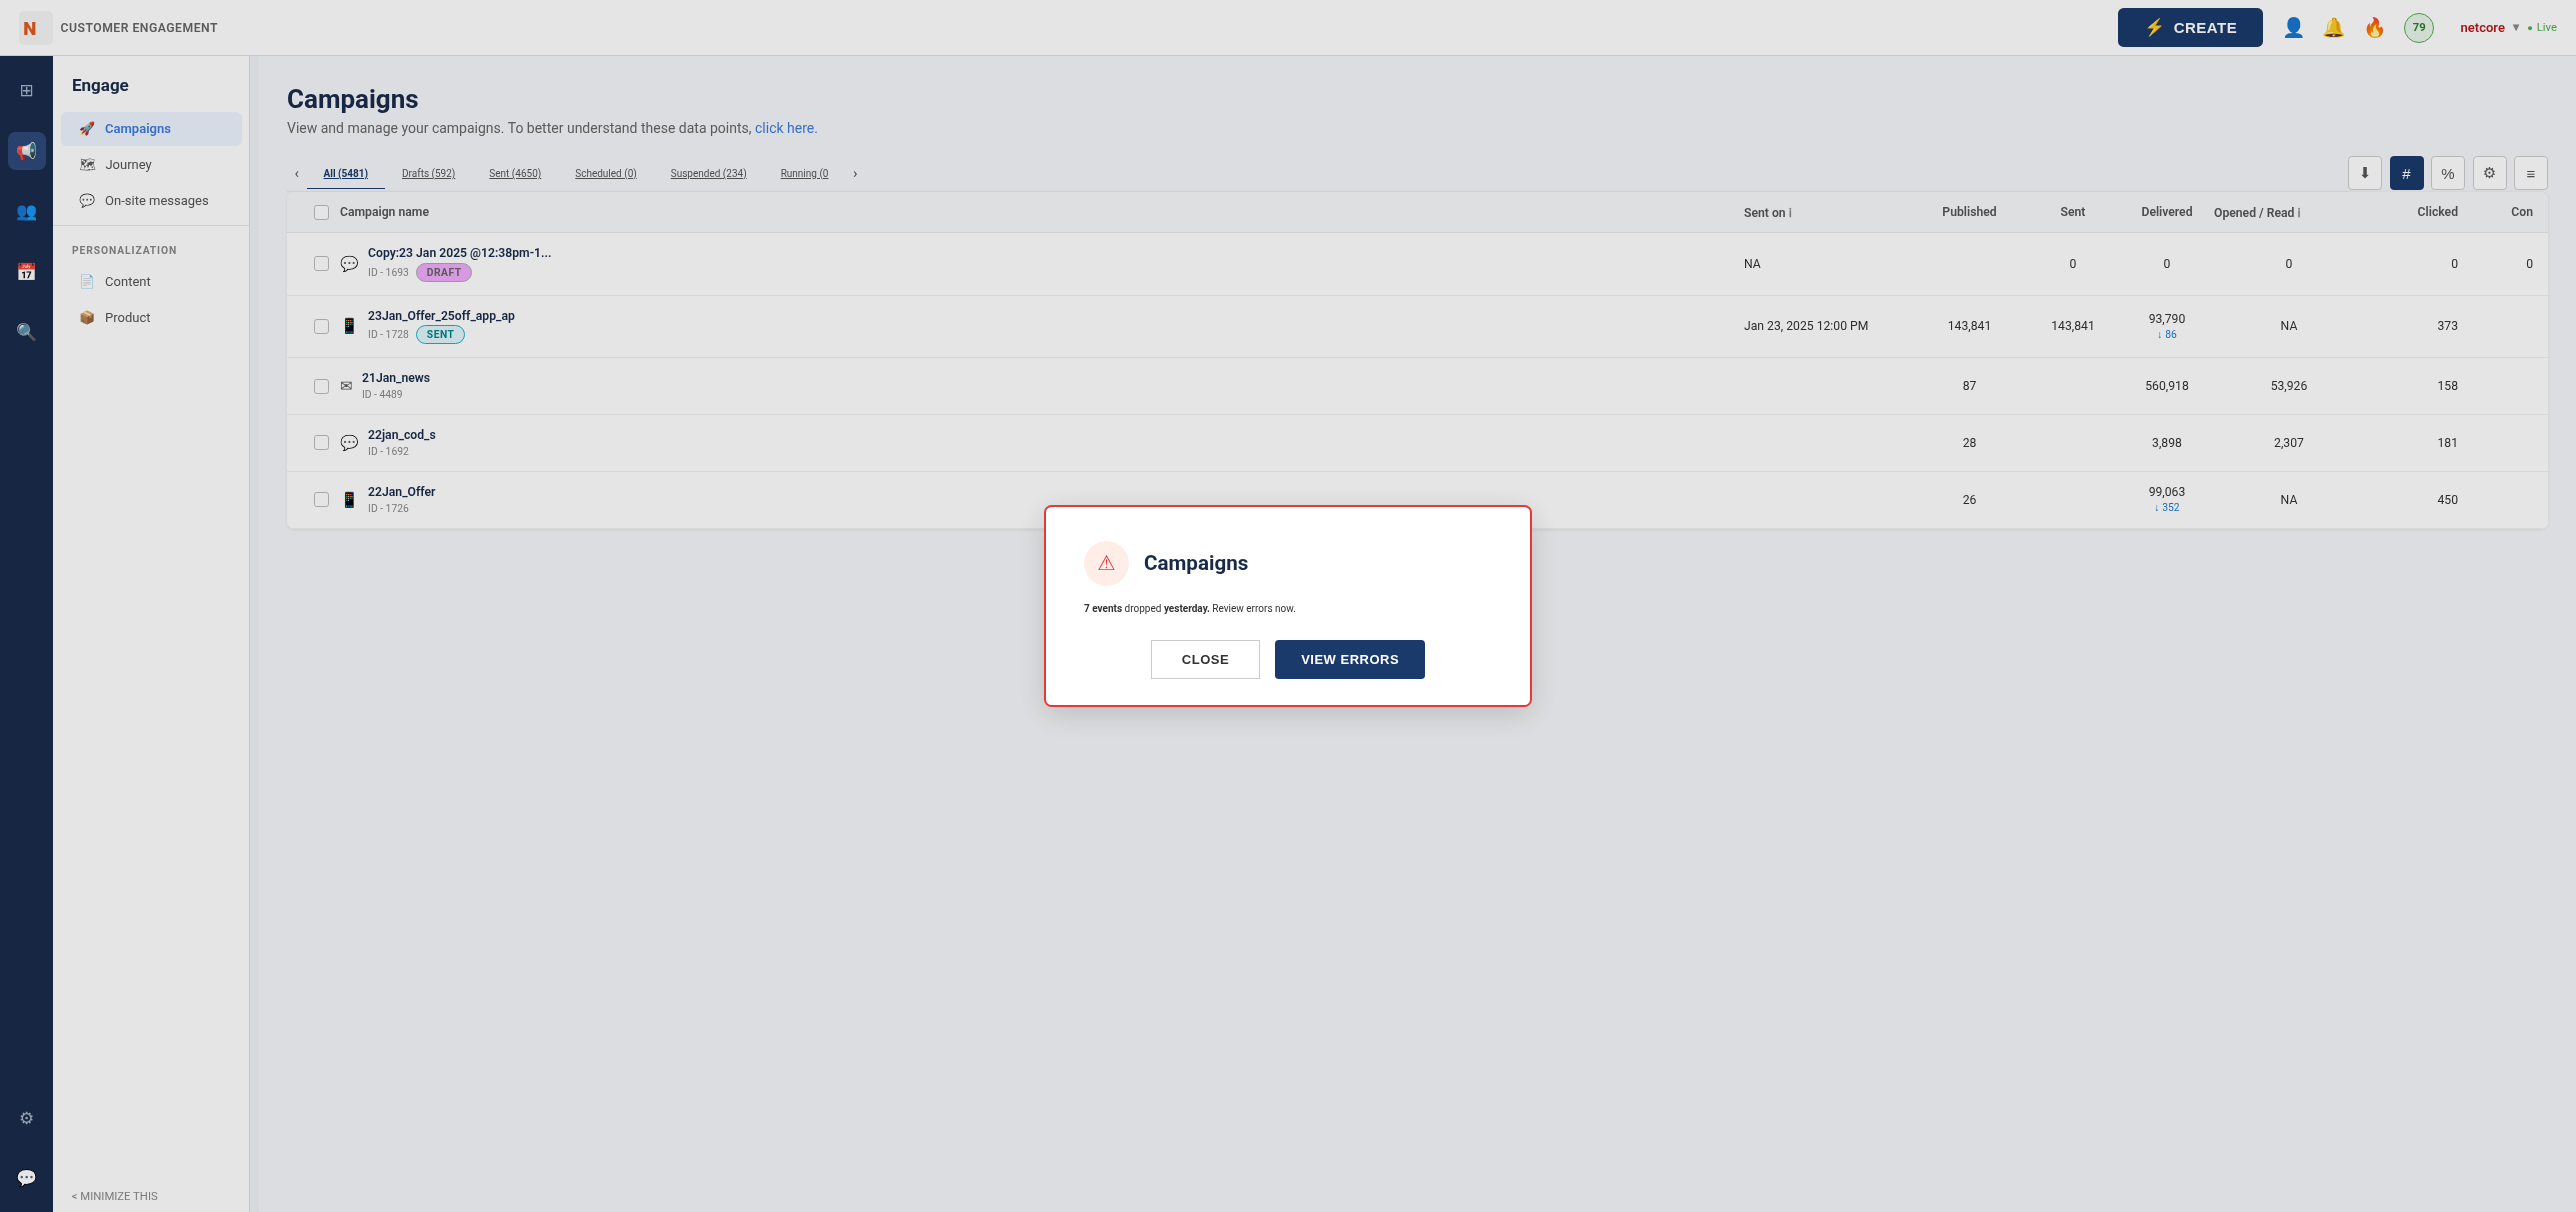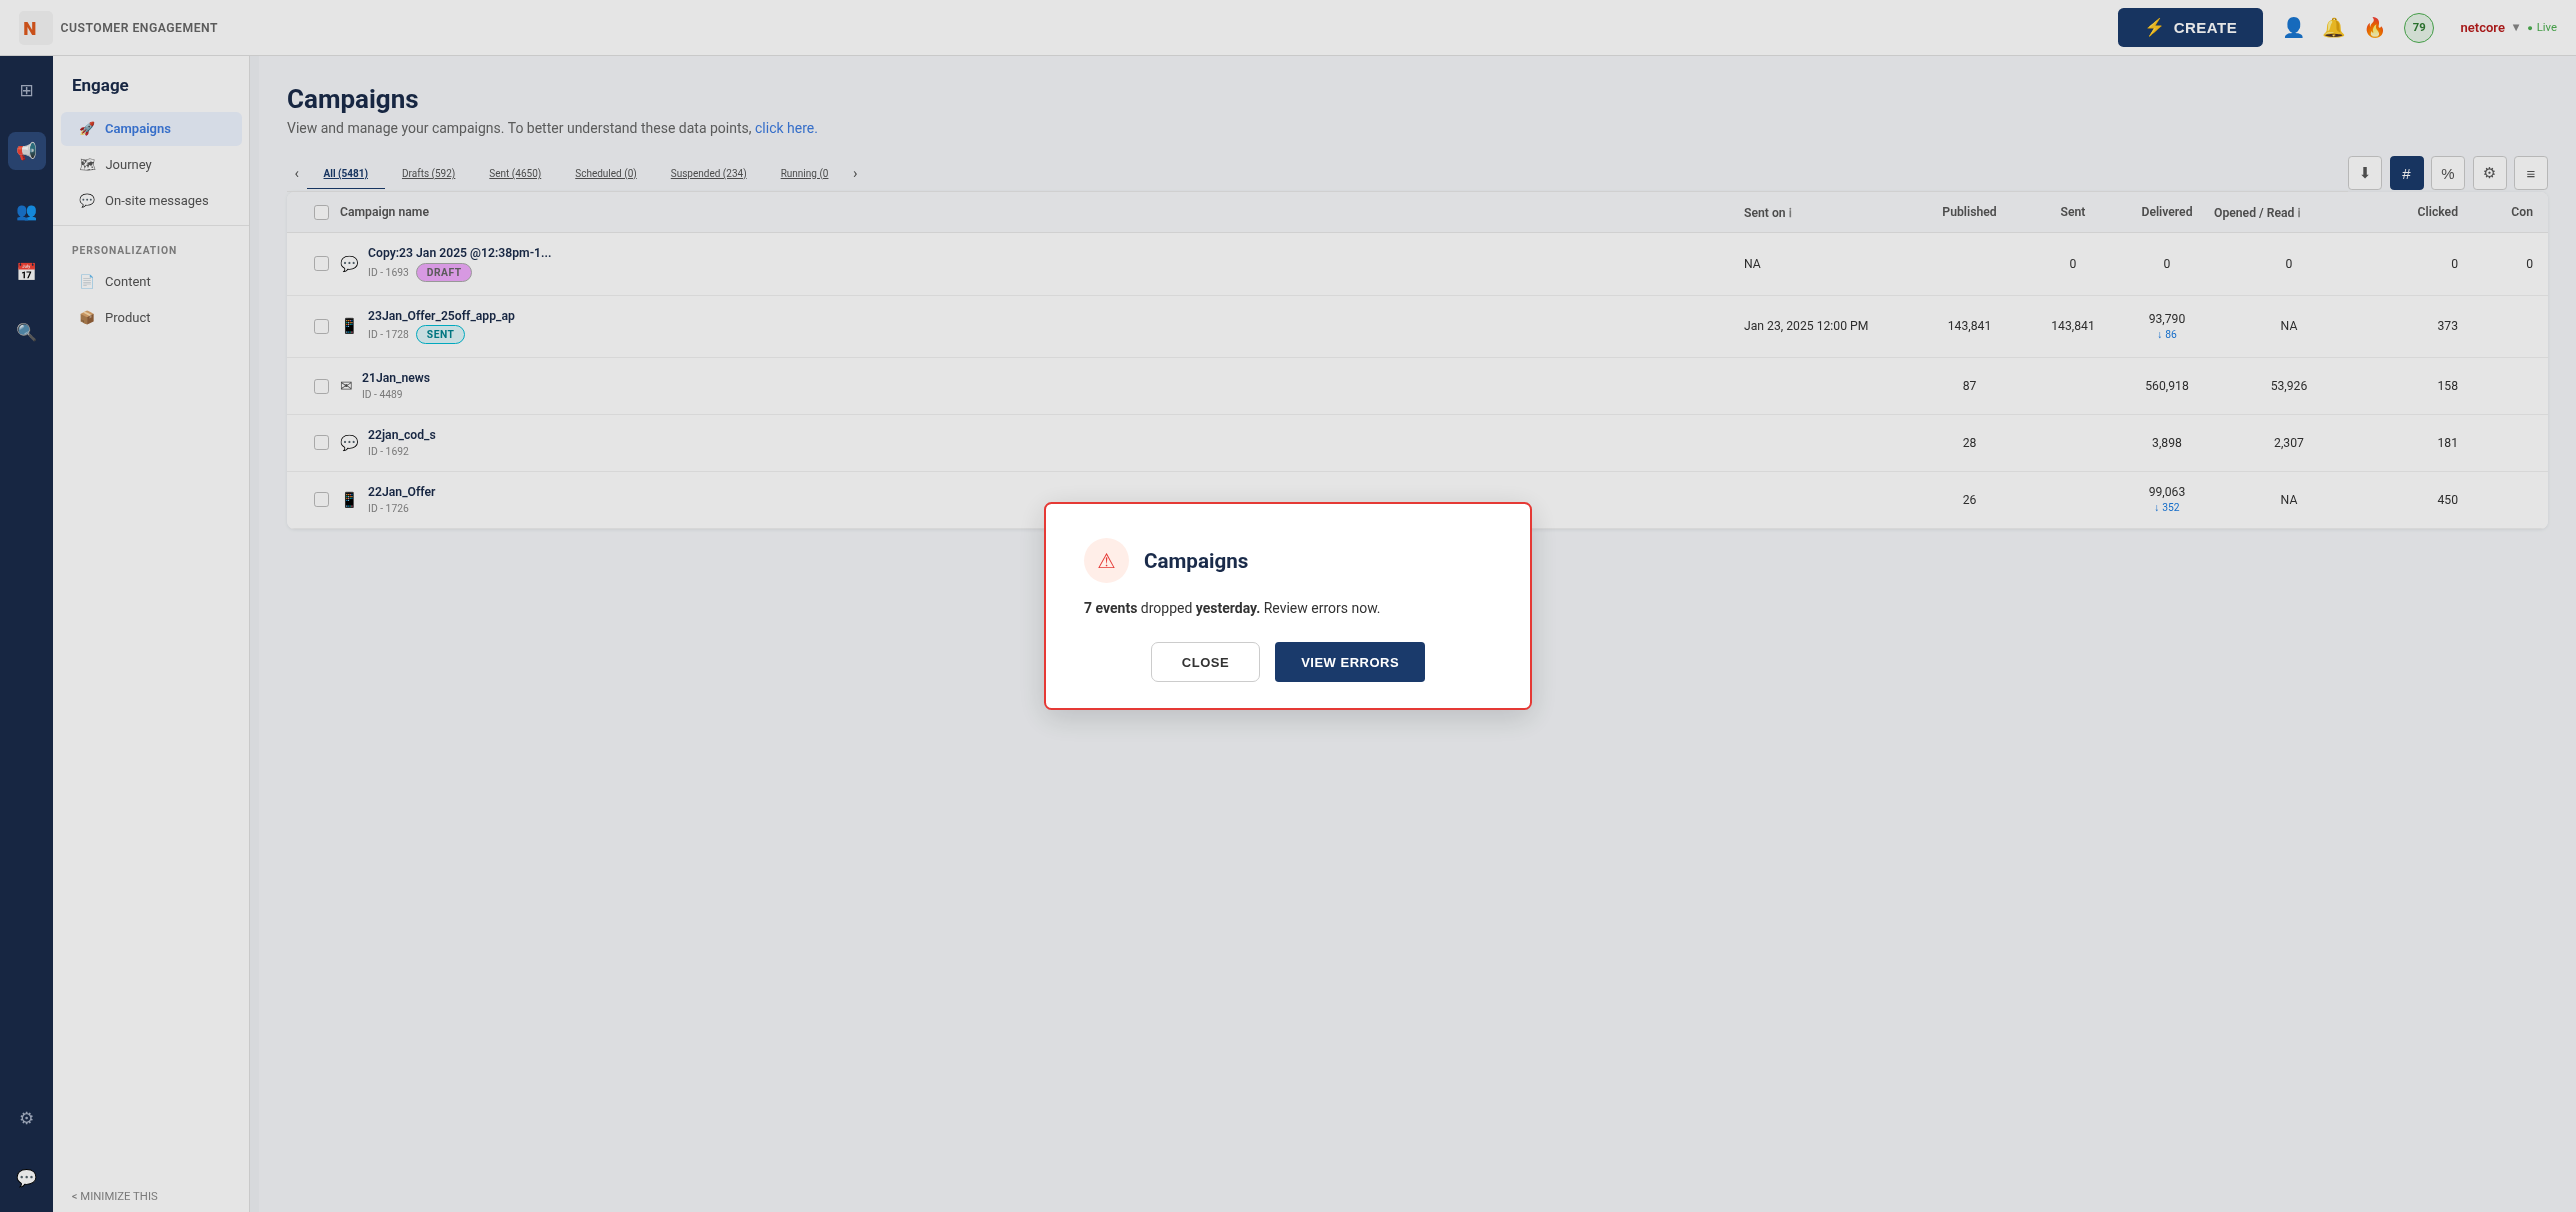--- a/index.html
+++ b/index.html
@@ -128,26 +128,26 @@
       background: #fff; border: 2.3px solid #e53935; border-radius: 7.5px;
       padding: 34px 38px 26px; width: 488px; box-shadow: 0 7.5px 30px rgba(0,0,0,0.15);
     }
     .dialog-header { display: flex; align-items: center; gap: 15px; margin-bottom: 17px; }
     .attention-icon {
       width: 45px; height: 45px; border-radius: 50%; background: #ffeee8;
       display: flex; align-items: center; justify-content: center;
       font-size: 20.6px; color: #e53935;
     }
     .dialog-title { font-size: 20.6px; font-weight: 700; color: #1a2b4a; }
-    .dialog-body { font-size: 14px; color: #333; margin-bottom: 26px; margin-left: 0; }
+    .dialog-body { font-size: 10px; color: #333; margin-bottom: 26px; margin-left: 0; }
     .dialog-body strong { font-weight: 700; }
     .dialog-actions { display: flex; justify-content: center; gap: 15px; }
     .btn-close {
       padding: 11.3px 30px; border: 1.4px solid #ccc; background: #fff;
-      border-radius: 7px; font-size: 13px; font-weight: 700; color: #333; cursor: pointer;
+      border-radius: 0; font-size: 13px; font-weight: 700; color: #333; cursor: pointer;
       letter-spacing: 0.5px;
     }
     .btn-view-errors {
       padding: 11.3px 26px; border: none; background: #1a3a6b;
       border-radius: 3.8px; font-size: 13px; font-weight: 700; color: #fff; cursor: pointer;
       letter-spacing: 0.5px;
     }
 
     .info-icon { font-size: 12.2px; color: #888; cursor: pointer; }
     .checkbox-cell { display: flex; align-items: center; justify-content: center; }

